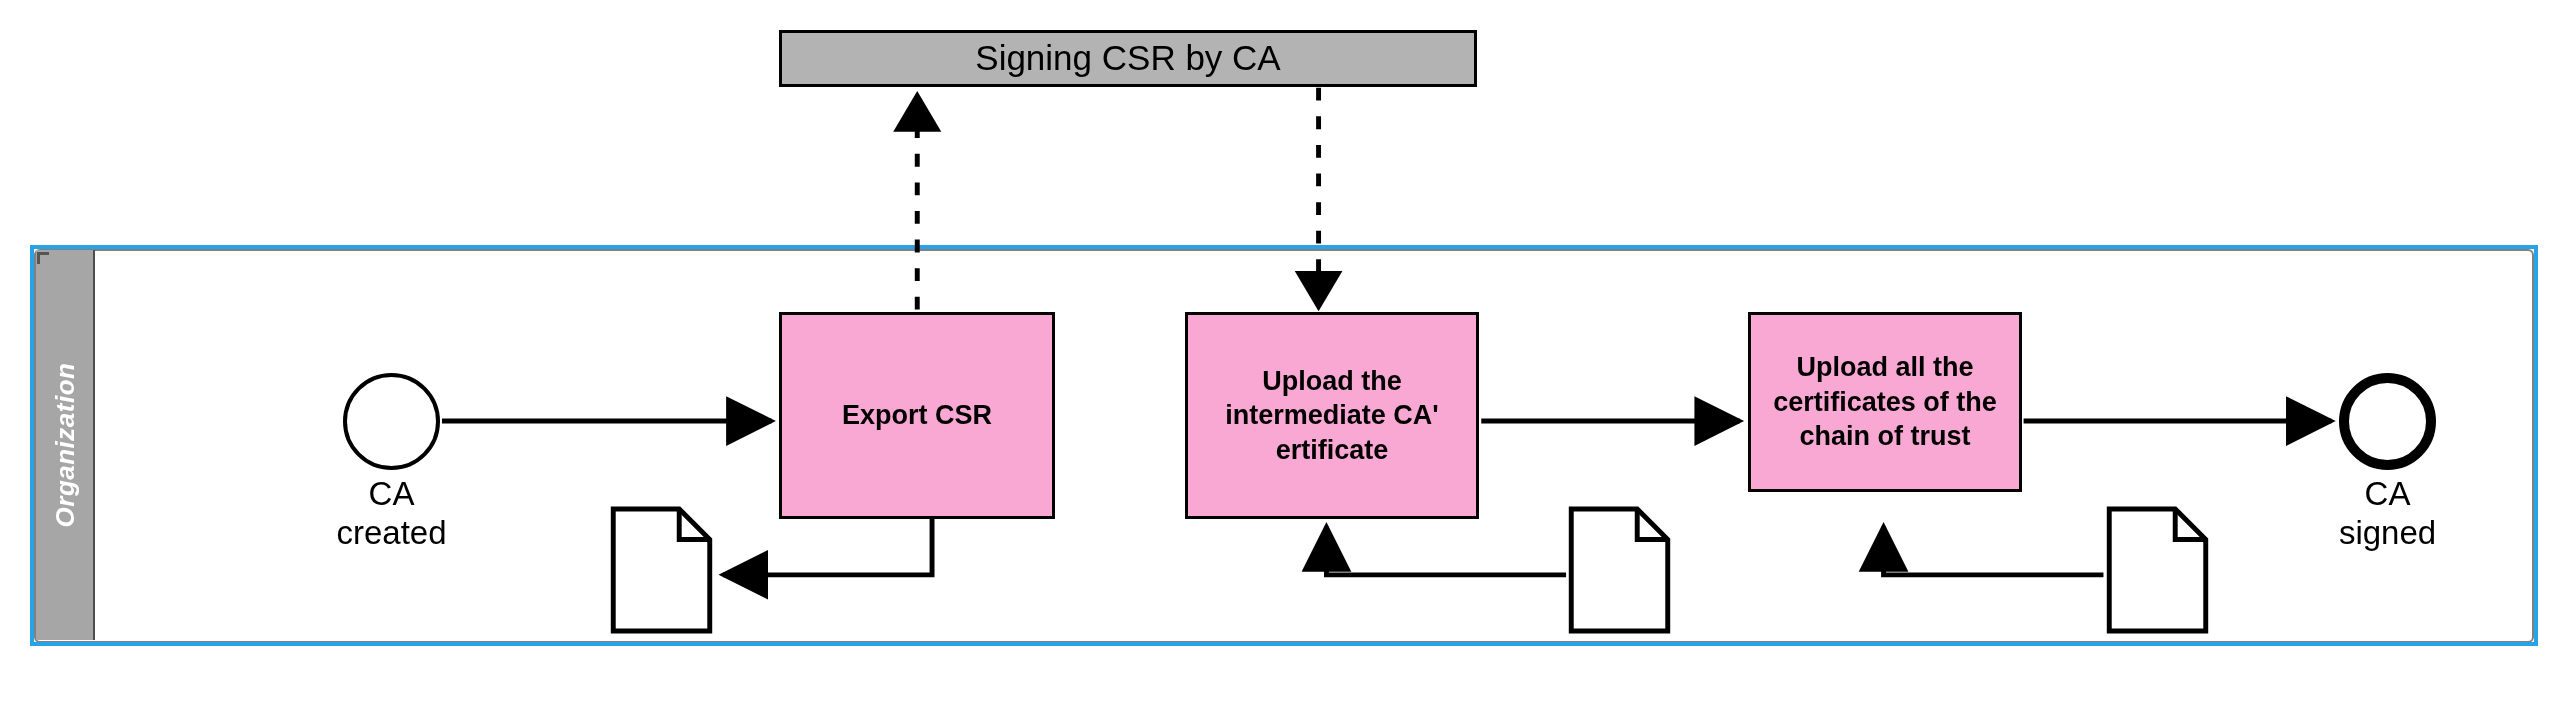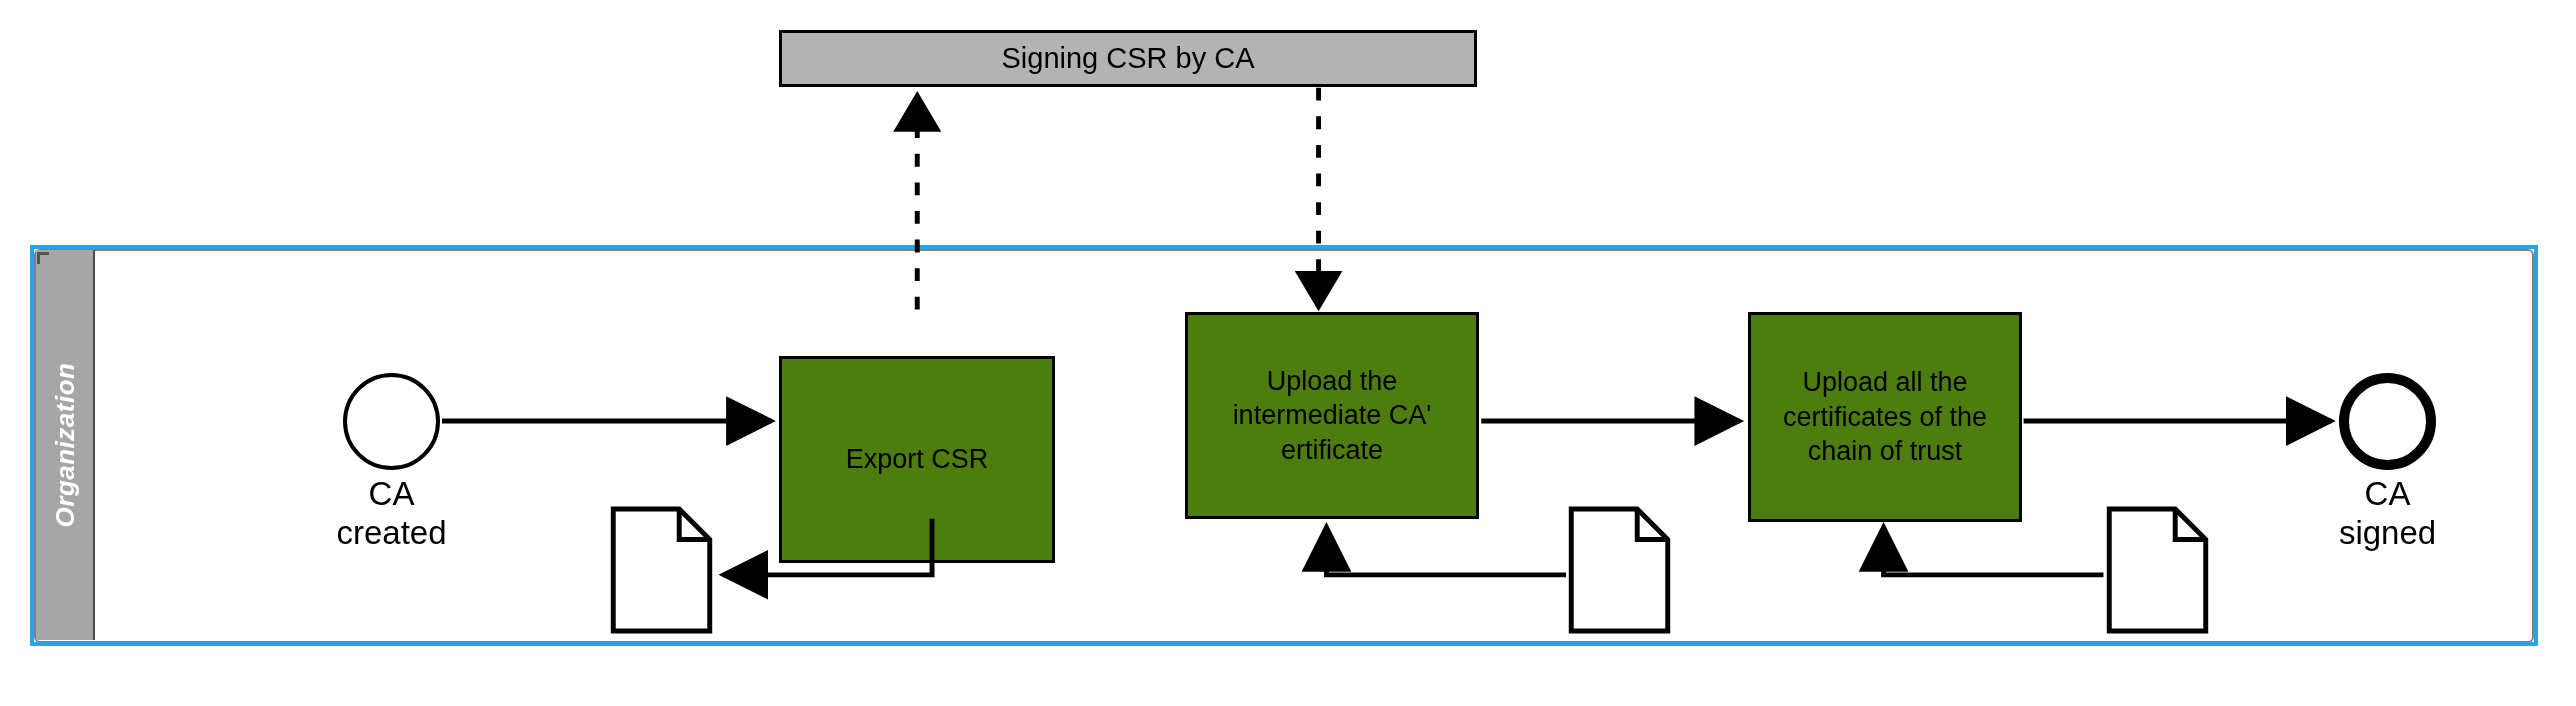--- a/index.html
+++ b/index.html
@@ -26,21 +26,21 @@
     width: 698px;
     height: 57px;
     background: #b3b3b3;
     border: 3px solid #000000;
     box-sizing: border-box;
     display: flex;
     align-items: center;
     justify-content: center;
   }
   .collapsed-pool-label {
-    font-size: 29px;
+    font-size: 35px;
     color: #000000;
     line-height: 1.1;
     white-space: nowrap;
   }
 
   
   .pool-selection {
     position: absolute;
     left: 30px;
     top: 245px;
@@ -125,38 +125,39 @@
     color: #000000;
     line-height: 1.18;
     white-space: pre-line;
   }
   .event-label.start-lbl { left: 293px; top: 475px; }
   .event-label.end-lbl   { left: 2289px; top: 475px; }
 
   
   .task {
     position: absolute;
-    background: #4d7c0f;
+    background: #f9a8d4;
     border: 3px solid #000000;
     box-sizing: border-box;
     display: flex;
     align-items: center;
     justify-content: center;
     text-align: center;
+    font-weight: bold;
   }
   .task-label {
     font-size: 27px;
     color: #000000;
     line-height: 1.28;
     white-space: pre-line;
     padding: 0 8px;
   }
-  .task-1 { left: 779px;  top: 312px; width: 276px; height: 207px; margin-top: 44px; }
+  .task-1 { left: 779px;  top: 312px; width: 276px; height: 207px; }
   .task-2 { left: 1185px; top: 312px; width: 294px; height: 207px; }
-  .task-3 { left: 1748px; top: 312px; width: 274px; height: 210px; }
+  .task-3 { left: 1748px; top: 312px; width: 274px; height: 180px; }
 
   
   .doc {
     position: absolute;
     width: 103px;
     height: 128px;
   }
   .doc svg { display: block; width: 100%; height: 100%; }
   .doc-1 { left: 610px;  top: 506px; }
   .doc-2 { left: 1568px; top: 506px; }

